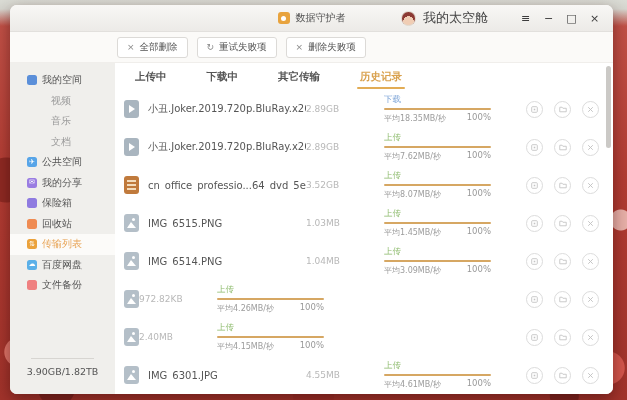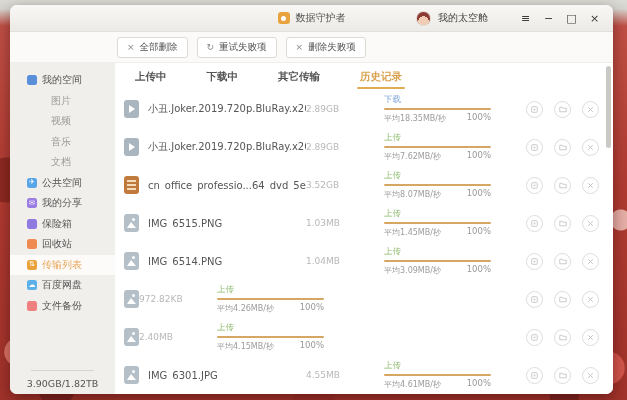--- a/index.html
+++ b/index.html
@@ -34,40 +34,40 @@
     background:linear-gradient(#f8f7f5,#eceae7);
     border-bottom:1px solid #e2e0dd;
   }
   .tb-center{position:absolute;left:0;right:0;display:flex;justify-content:center;align-items:center;gap:6px;pointer-events:none;}
   .app-icon{width:12px;height:12px;border-radius:3px;background:#e8a33d;display:flex;align-items:center;justify-content:center;}
   .app-icon i{display:block;width:5px;height:5px;border-radius:50%;background:#fff;}
   .tb-title{font-size:10px;color:#555;}
   .tb-right{margin-left:auto;display:flex;align-items:center;padding-right:11px;z-index:1;}
   .avatar{width:13px;height:13px;border-radius:50%;border:1px solid #e0d7cc;
     background:radial-gradient(circle at 50% 72%, #f0cdb4 0 45%, #8c3a34 46%);}
-  .account{font-size:10px;color:#444;margin-left:7px;margin-right:22px;}
+  .account{font-size:13px;color:#444;margin-left:7px;margin-right:22px;}
   .ctrl{font-size:11px;color:#3d3d3d;width:15px;text-align:center;margin-left:8px;cursor:default;}
   
   .toolbar{
     flex:0 0 30px;background:#fbfaf8;display:flex;align-items:center;
     padding-left:107px;gap:9px;border-bottom:1px solid #f0eeeb;
   }
   .tbtn{display:flex;align-items:center;gap:5px;background:#fff;border:1px solid #dcdad7;
     border-radius:3px;padding:3px 9px;font-size:9.5px;color:#555;}
   .tbtn .ic{font-size:9px;color:#8a8a8a;line-height:1;}
   
   .bodywrap{flex:1;display:flex;min-height:0;}
   .sidebar{flex:0 0 105px;background:#f0efec;display:flex;flex-direction:column;padding-top:7px;}
   .snav{flex:1;}
   .sitem{height:20.5px;display:flex;align-items:center;padding-left:17px;gap:5px;font-size:10px;color:#555;cursor:default;}
   .sitem.sub{padding-left:41px;color:#9a9a9a;}
   .sitem.active{background:#fcfbf9;color:#e8a558;}
   .sicon{width:10px;height:10px;border-radius:2.5px;display:flex;align-items:center;justify-content:center;
     color:#fff;font-size:7px;line-height:1;flex:0 0 10px;}
-  .storage{padding-bottom:5px;text-align:center;}
+  .storage{padding-bottom:17px;text-align:center;}
   .storage .line{height:1px;background:#d7d5d1;margin:0 21px 7px;}
   .storage .txt{font-size:9.5px;color:#555;}
   
   .main{flex:1;background:#fff;position:relative;min-width:0;}
   .tabs{height:27px;display:flex;align-items:center;padding-left:18px;gap:36px;}
   .tab{font-size:10.5px;font-weight:bold;color:#555;position:relative;padding:4px 2px;cursor:default;}
   .tab.active{color:#d9a14e;}
   .tab.active::after{content:"";position:absolute;left:-1px;right:-1px;bottom:-1px;height:2px;background:#e2ac55;border-radius:1px;}
   .rows{overflow:hidden;}
   .row{height:38px;display:flex;align-items:center;padding-left:9px;}
@@ -139,24 +139,20 @@
     <div class="bodywrap">
 
       <div class="sidebar">
         <div class="snav">
             <div class="sitem">
     <span class="sicon" style="background: rgb(91, 143, 217);"></span>
     <span class="slabel">我的空间</span>
   </div>
             <div class="sitem sub">
 
-    <span class="slabel">图片</span>
-  </div>
-            <div class="sitem sub">
-
     <span class="slabel">视频</span>
   </div>
             <div class="sitem sub">
 
     <span class="slabel">音乐</span>
   </div>
             <div class="sitem sub">
 
     <span class="slabel">文档</span>
   </div>

